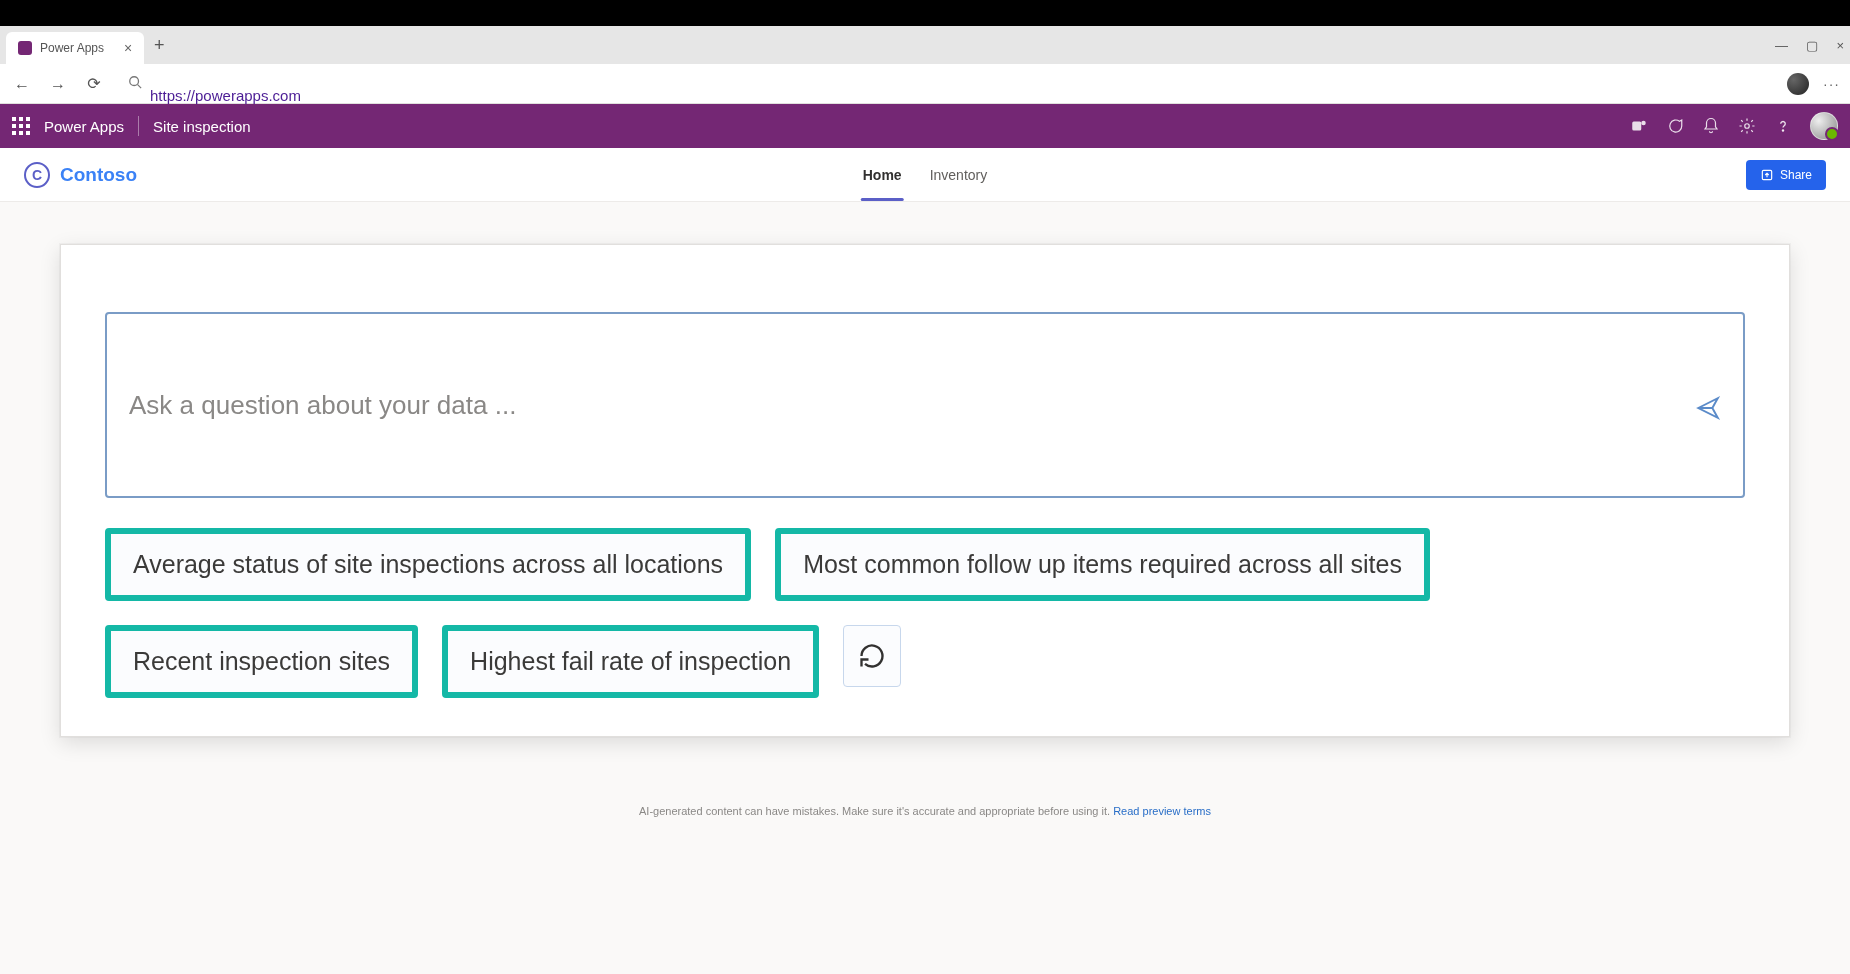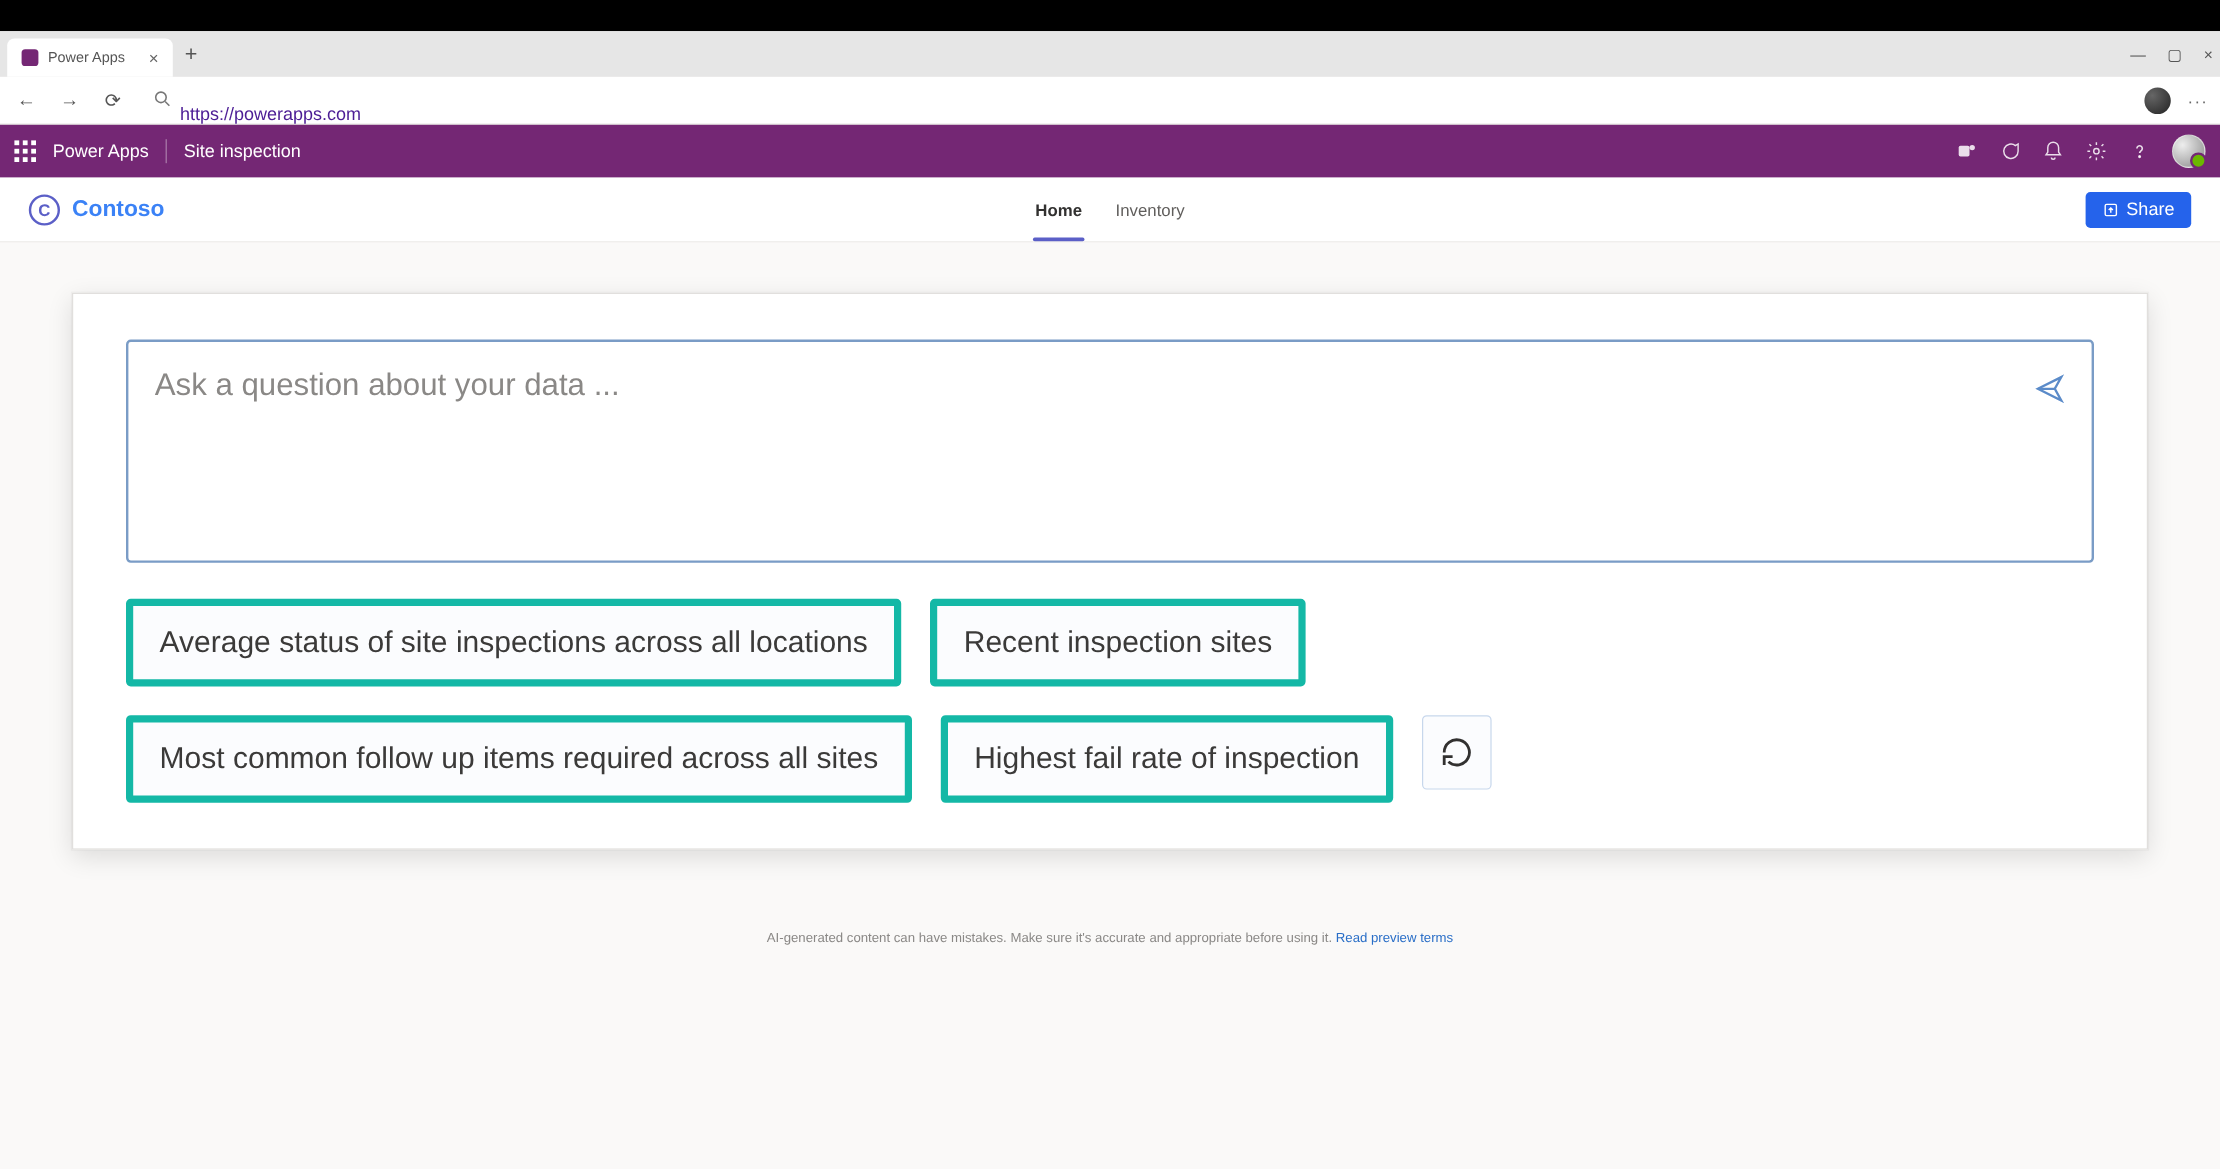--- a/index.html
+++ b/index.html
@@ -41,26 +41,26 @@
     
     
     .sub-header { height: 54px; background: #fff; display: flex; align-items: center; padding: 0 24px; border-bottom: 1px solid #edebe9; position: relative; }
     .brand { display: flex; align-items: center; gap: 10px; }
     .brand-ico { width: 26px; height: 26px; border: 2px solid #5b5fc7; border-radius: 50%; display: flex; align-items: center; justify-content: center; color: #5b5fc7; font-weight: 600; font-size: 14px; }
     .brand-name { font-size: 19px; font-weight: 600; color: #3b82f6; }
     .tabs-center { position: absolute; left: 50%; transform: translateX(-50%); display: flex; gap: 24px; height: 100%; align-items: flex-end; }
     .tab-link { font-size: 14px; color: #605e5c; padding: 0 2px; height: 100%; display: flex; align-items: center; position: relative; }
     .tab-link.active { color: #323130; font-weight: 600; }
     .tab-link.active::after { content: ''; position: absolute; bottom: 0; left: 0; right: 0; height: 3px; background: #5b5fc7; border-radius: 2px; }
-    .share-btn { margin-left: auto; background: #2563eb; color: #fff; border: none; border-radius: 4px; height: 30px; padding: 0 14px; font-size: 15px; display: flex; align-items: center; gap: 6px; }
+    .share-btn { margin-left: auto; background: #2563eb; color: #fff; border: none; border-radius: 4px; height: 30px; padding: 0 14px; font-size: 12px; display: flex; align-items: center; gap: 6px; }
     
     
     .main { padding: 42px 60px 20px 60px; }
     .card { background: #fff; border: 1px solid #e1dfdd; box-shadow: 0 6px 20px rgba(0,0,0,0.12), 0 0 0 1px rgba(0,0,0,0.03); padding: 38px 44px; }
-    .ask-box { border: 2px solid #7a9cc6; border-radius: 4px; min-height: 186px; padding: 20px 22px; display: flex; align-items: flex-start; justify-content: space-between; background: #fff; }
+    .ask-box { border: 2px solid #7a9cc6; border-radius: 4px; min-height: 186px; padding: 20px 22px; display: flex; align-items: center; justify-content: space-between; background: #fff; margin-top: 29px; }
     .ask-box input { border: none; outline: none; font-size: 26px; color: #333; width: 95%; }
     .ask-box input::placeholder { color: #8a8886; }
     .send-ico { color: #5b8bc9; display: flex; align-items: center; margin-top: 6px; }
     .send-ico svg { width: 26px; height: 26px; }
     
     .suggestions { margin-top: 30px; display: flex; flex-wrap: wrap; gap: 24px; }
     .chip { font-size: 25px; color: #3b3a39; padding: 16px 22px; border: 6px solid #14b8a6; border-radius: 4px; background: #fbfcfe; cursor: pointer; }
     .refresh-chip { width: 58px; height: 62px; border: 1px solid #c7d7ec; border-radius: 4px; display: flex; align-items: center; justify-content: center; background: #fbfcfe; cursor: pointer; }
     .refresh-chip svg { width: 28px; height: 28px; color: #323130; }
     
@@ -178,22 +178,22 @@
       <input type="text" placeholder="Ask a question about your data ..." style="">
       <span class="send-ico">
         <svg viewBox="0 0 24 24" fill="none" stroke="currentColor" stroke-width="1.8">
             <path d="M3 12l18-9-5 9 5 9-18-9z"></path>
             <line x1="3" y1="12" x2="16" y2="12"></line>
           </svg>
       </span>
     </div>
     <div class="suggestions">
       <div class="chip">Average status of site inspections across all locations</div>
+      <div class="chip">Most common follow up items required across all sites</div>
       <div class="chip">Recent inspection sites</div>
-      <div class="chip">Most common follow up items required across all sites</div>
       <div class="chip">Highest fail rate of inspection</div>
       <div class="refresh-chip">
         <svg viewBox="0 0 24 24" fill="none" stroke="currentColor" stroke-width="2">
             <path d="M3 12a9 9 0 1 1 3 6.7"></path>
             <path d="M3 21v-6h6"></path>
           </svg>
       </div>
     </div>
   </div>
   <div class="footer-note">

